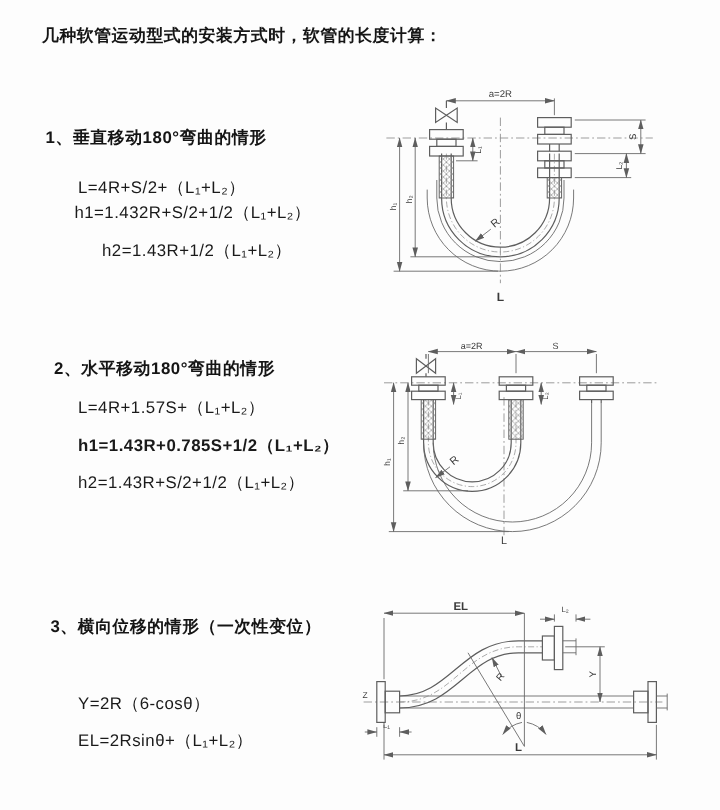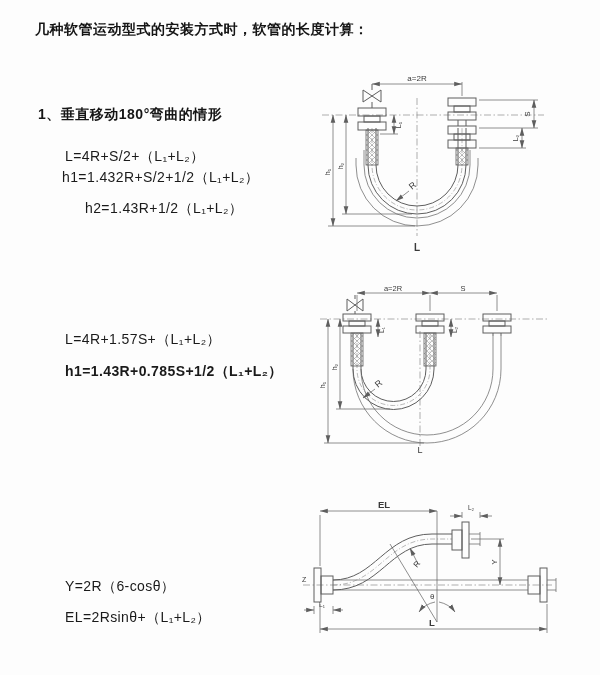--- a/index.html
+++ b/index.html
@@ -110,22 +110,24 @@
       <path class="dim" d="M34,45 V144" marker-start="url(#d1a)" marker-end="url(#d1a)"></path>
       <text x="31" y="96" font-size="7" text-anchor="middle" transform="rotate(-90 31 96)">h₂</text>
 
       <path class="dim" d="M97,121 L84,131" marker-end="url(#d1a)"></path>
       <text x="100" y="120" font-size="9" transform="rotate(-40 100 120)">R</text>
 
       <text x="105" y="181" font-size="10" font-weight="bold" text-anchor="middle">L</text>
     </svg>
   </div>
 
+  <div class="sec-heading" style="left:45px;top:299px;">2、水平移动180°弯曲的情形</div>
   <div class="formula" style="left:65px;top:331px;">L=4R+1.57S+（L₁+L₂）</div>
   <div class="formula" style="left:65px;top:363px;font-weight:bold;">h1=1.43R+0.785S+1/2（L₁+L₂）</div>
+  <div class="formula" style="left:65px;top:394px;">h2=1.43R+S/2+1/2（L₁+L₂）</div>
 
   <div class="diagram" style="left:312px;top:281px;">
     <svg width="240" height="175" viewBox="0 0 240 175">
       <defs>
         <marker id="d2a" viewBox="0 0 10 10" refX="9.5" refY="5" markerWidth="11" markerHeight="11" orient="auto-start-reverse">
           <path d="M0,2.2 L10,5 L0,7.8 Z" fill="#5e5e5e"></path>
         </marker>
         <pattern id="d2h" width="5" height="5" patternUnits="userSpaceOnUse">
           <path d="M0,5 L5,0 M0,0 L5,5" stroke="#888" stroke-width="0.5"></path>
         </pattern>
@@ -177,20 +179,21 @@
       <path class="dim" d="M139,38 V56" marker-start="url(#d2a)" marker-end="url(#d2a)"></path>
       <text x="145" y="49" font-size="6.5" text-anchor="middle" transform="rotate(-90 145 49)">L₂</text>
 
       <path class="dim" d="M63,108 L51,117" marker-end="url(#d2a)"></path>
       <text x="66" y="107" font-size="9" transform="rotate(-40 66 107)">R</text>
 
       <text x="108" y="172" font-size="9" text-anchor="middle">L</text>
     </svg>
   </div>
 
+  <div class="sec-heading" style="left:42px;top:514px;">3、横向位移的情形（一次性变位）</div>
   <div class="formula" style="left:65px;top:578px;">Y=2R（6-cosθ）</div>
   <div class="formula" style="left:65px;top:609px;">EL=2Rsinθ+（L₁+L₂）</div>
 
   <div class="diagram" style="left:300px;top:498px;">
     <svg width="295" height="145" viewBox="0 0 295 145">
       <defs>
         <marker id="d3a" viewBox="0 0 10 10" refX="9.5" refY="5" markerWidth="11" markerHeight="11" orient="auto-start-reverse">
           <path d="M0,2.2 L10,5 L0,7.8 Z" fill="#5e5e5e"></path>
         </marker>
       </defs>

